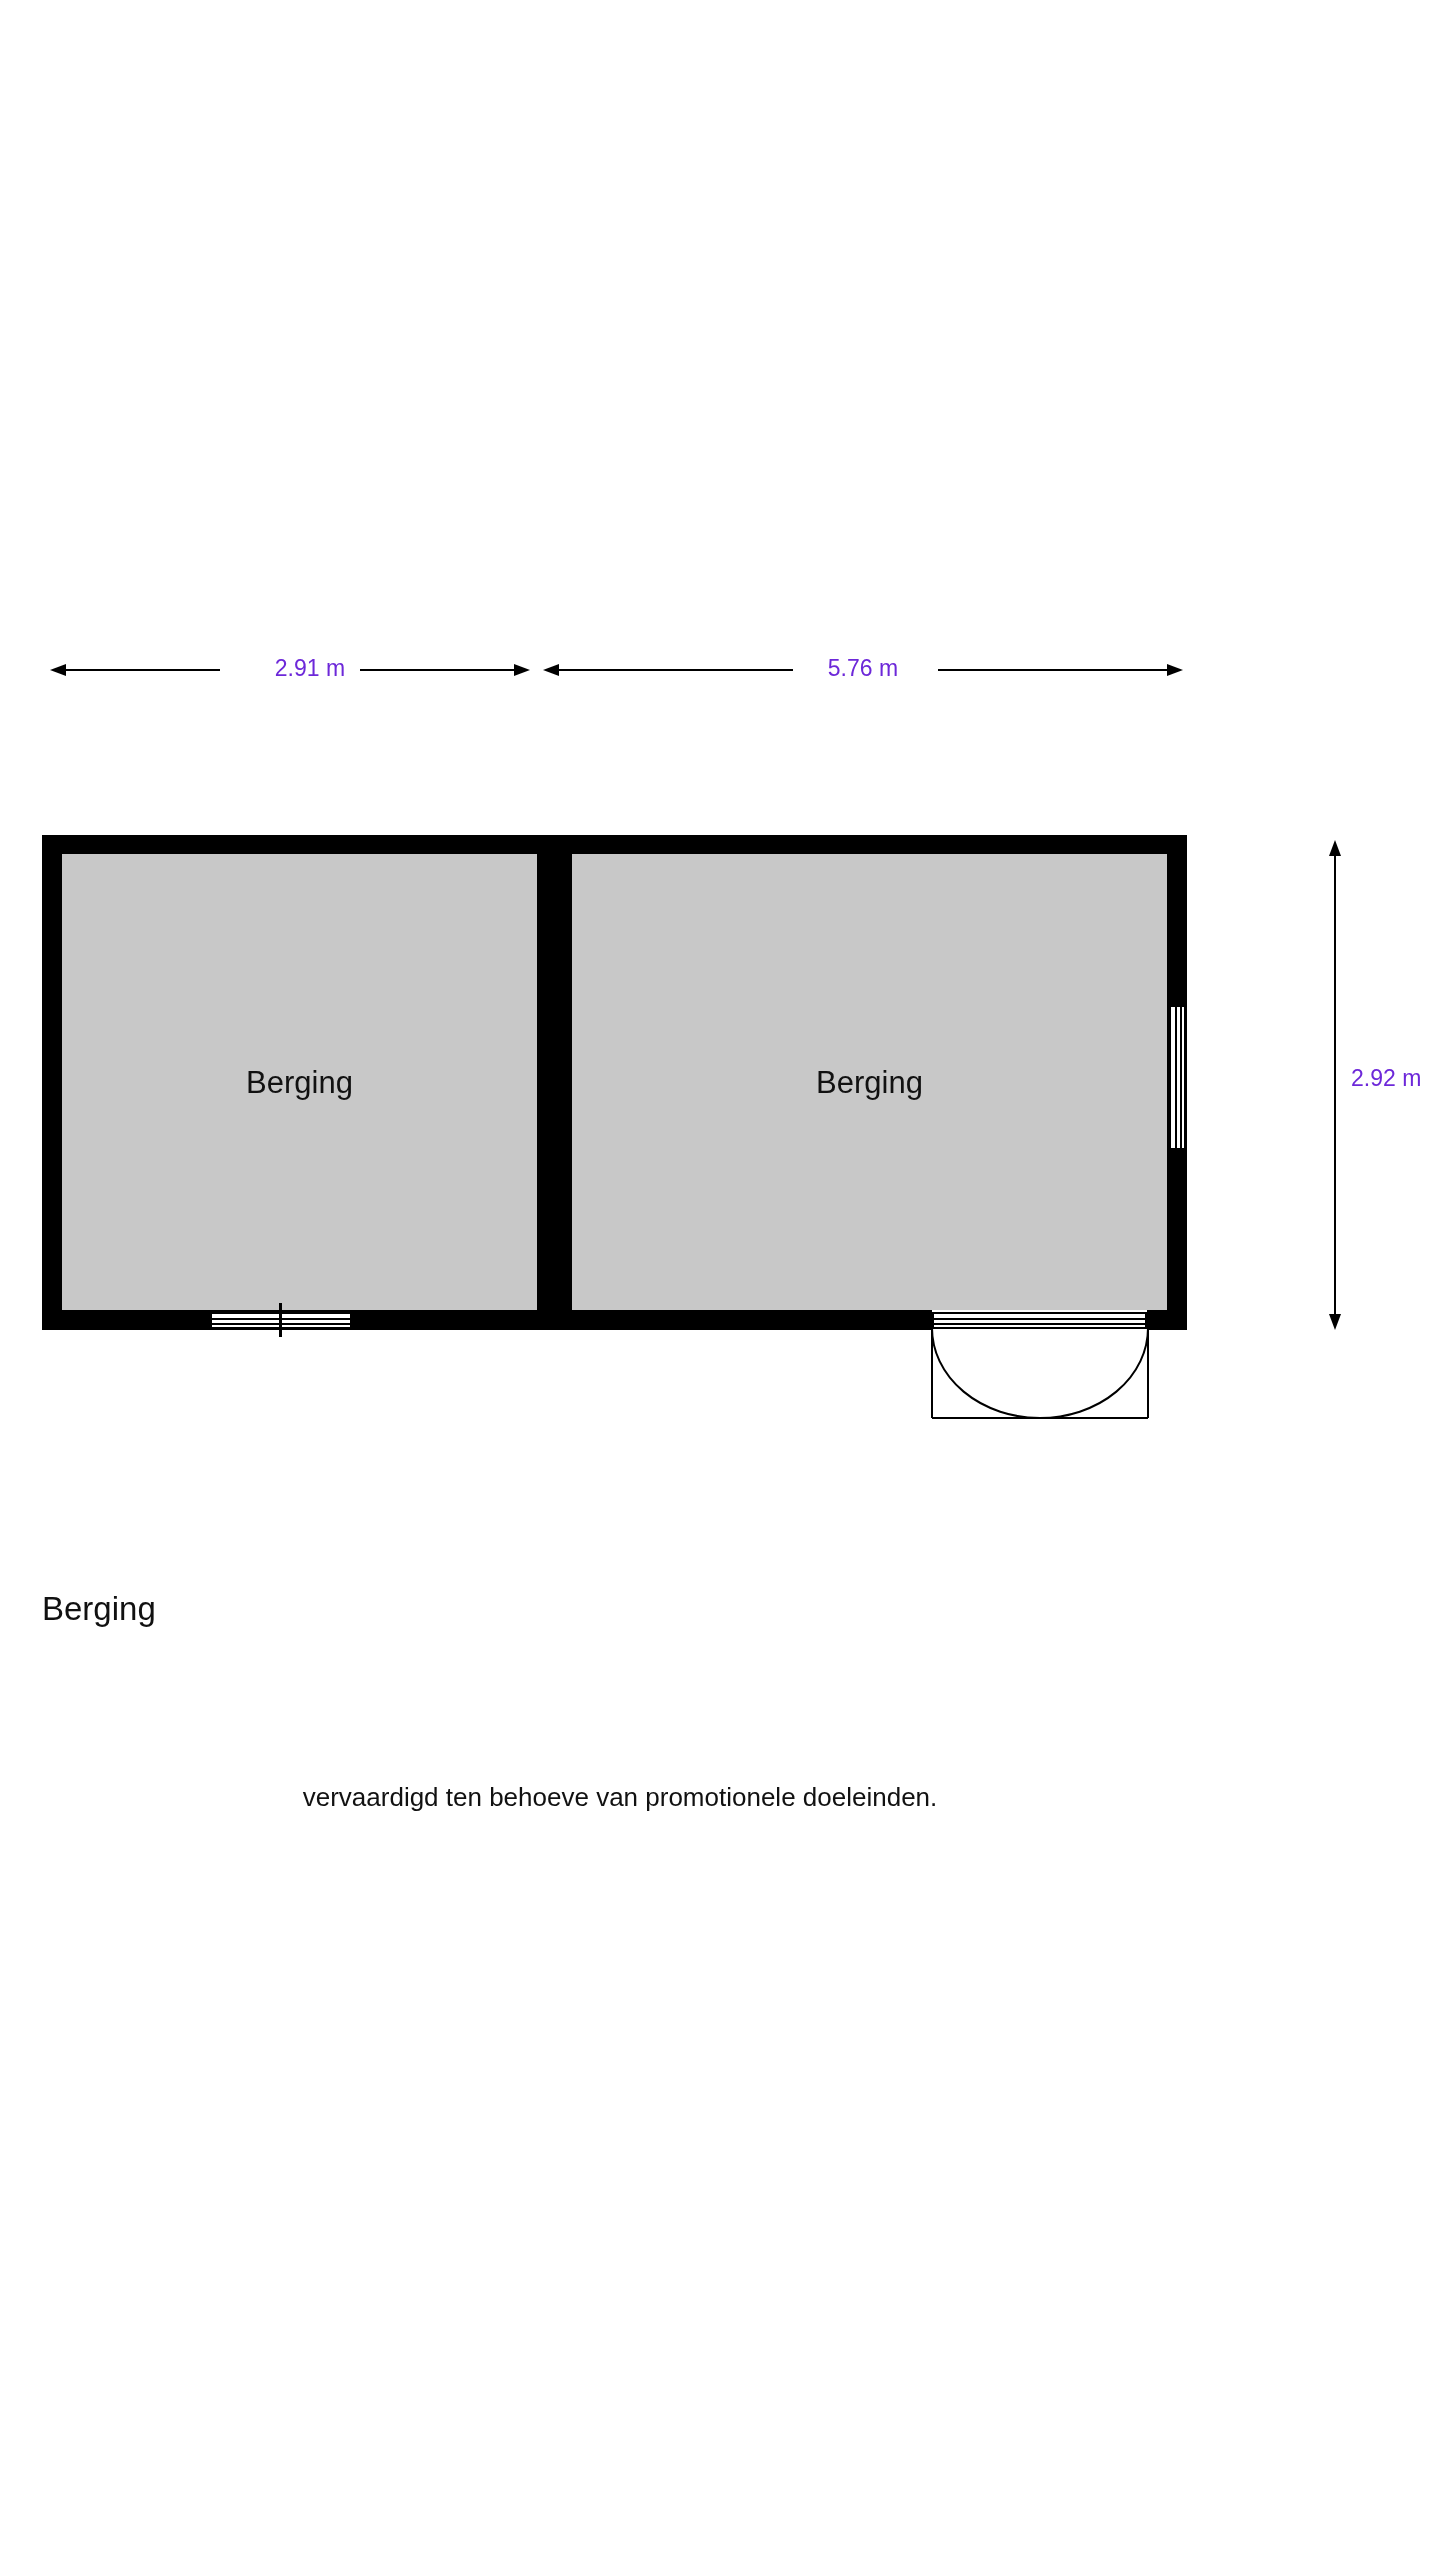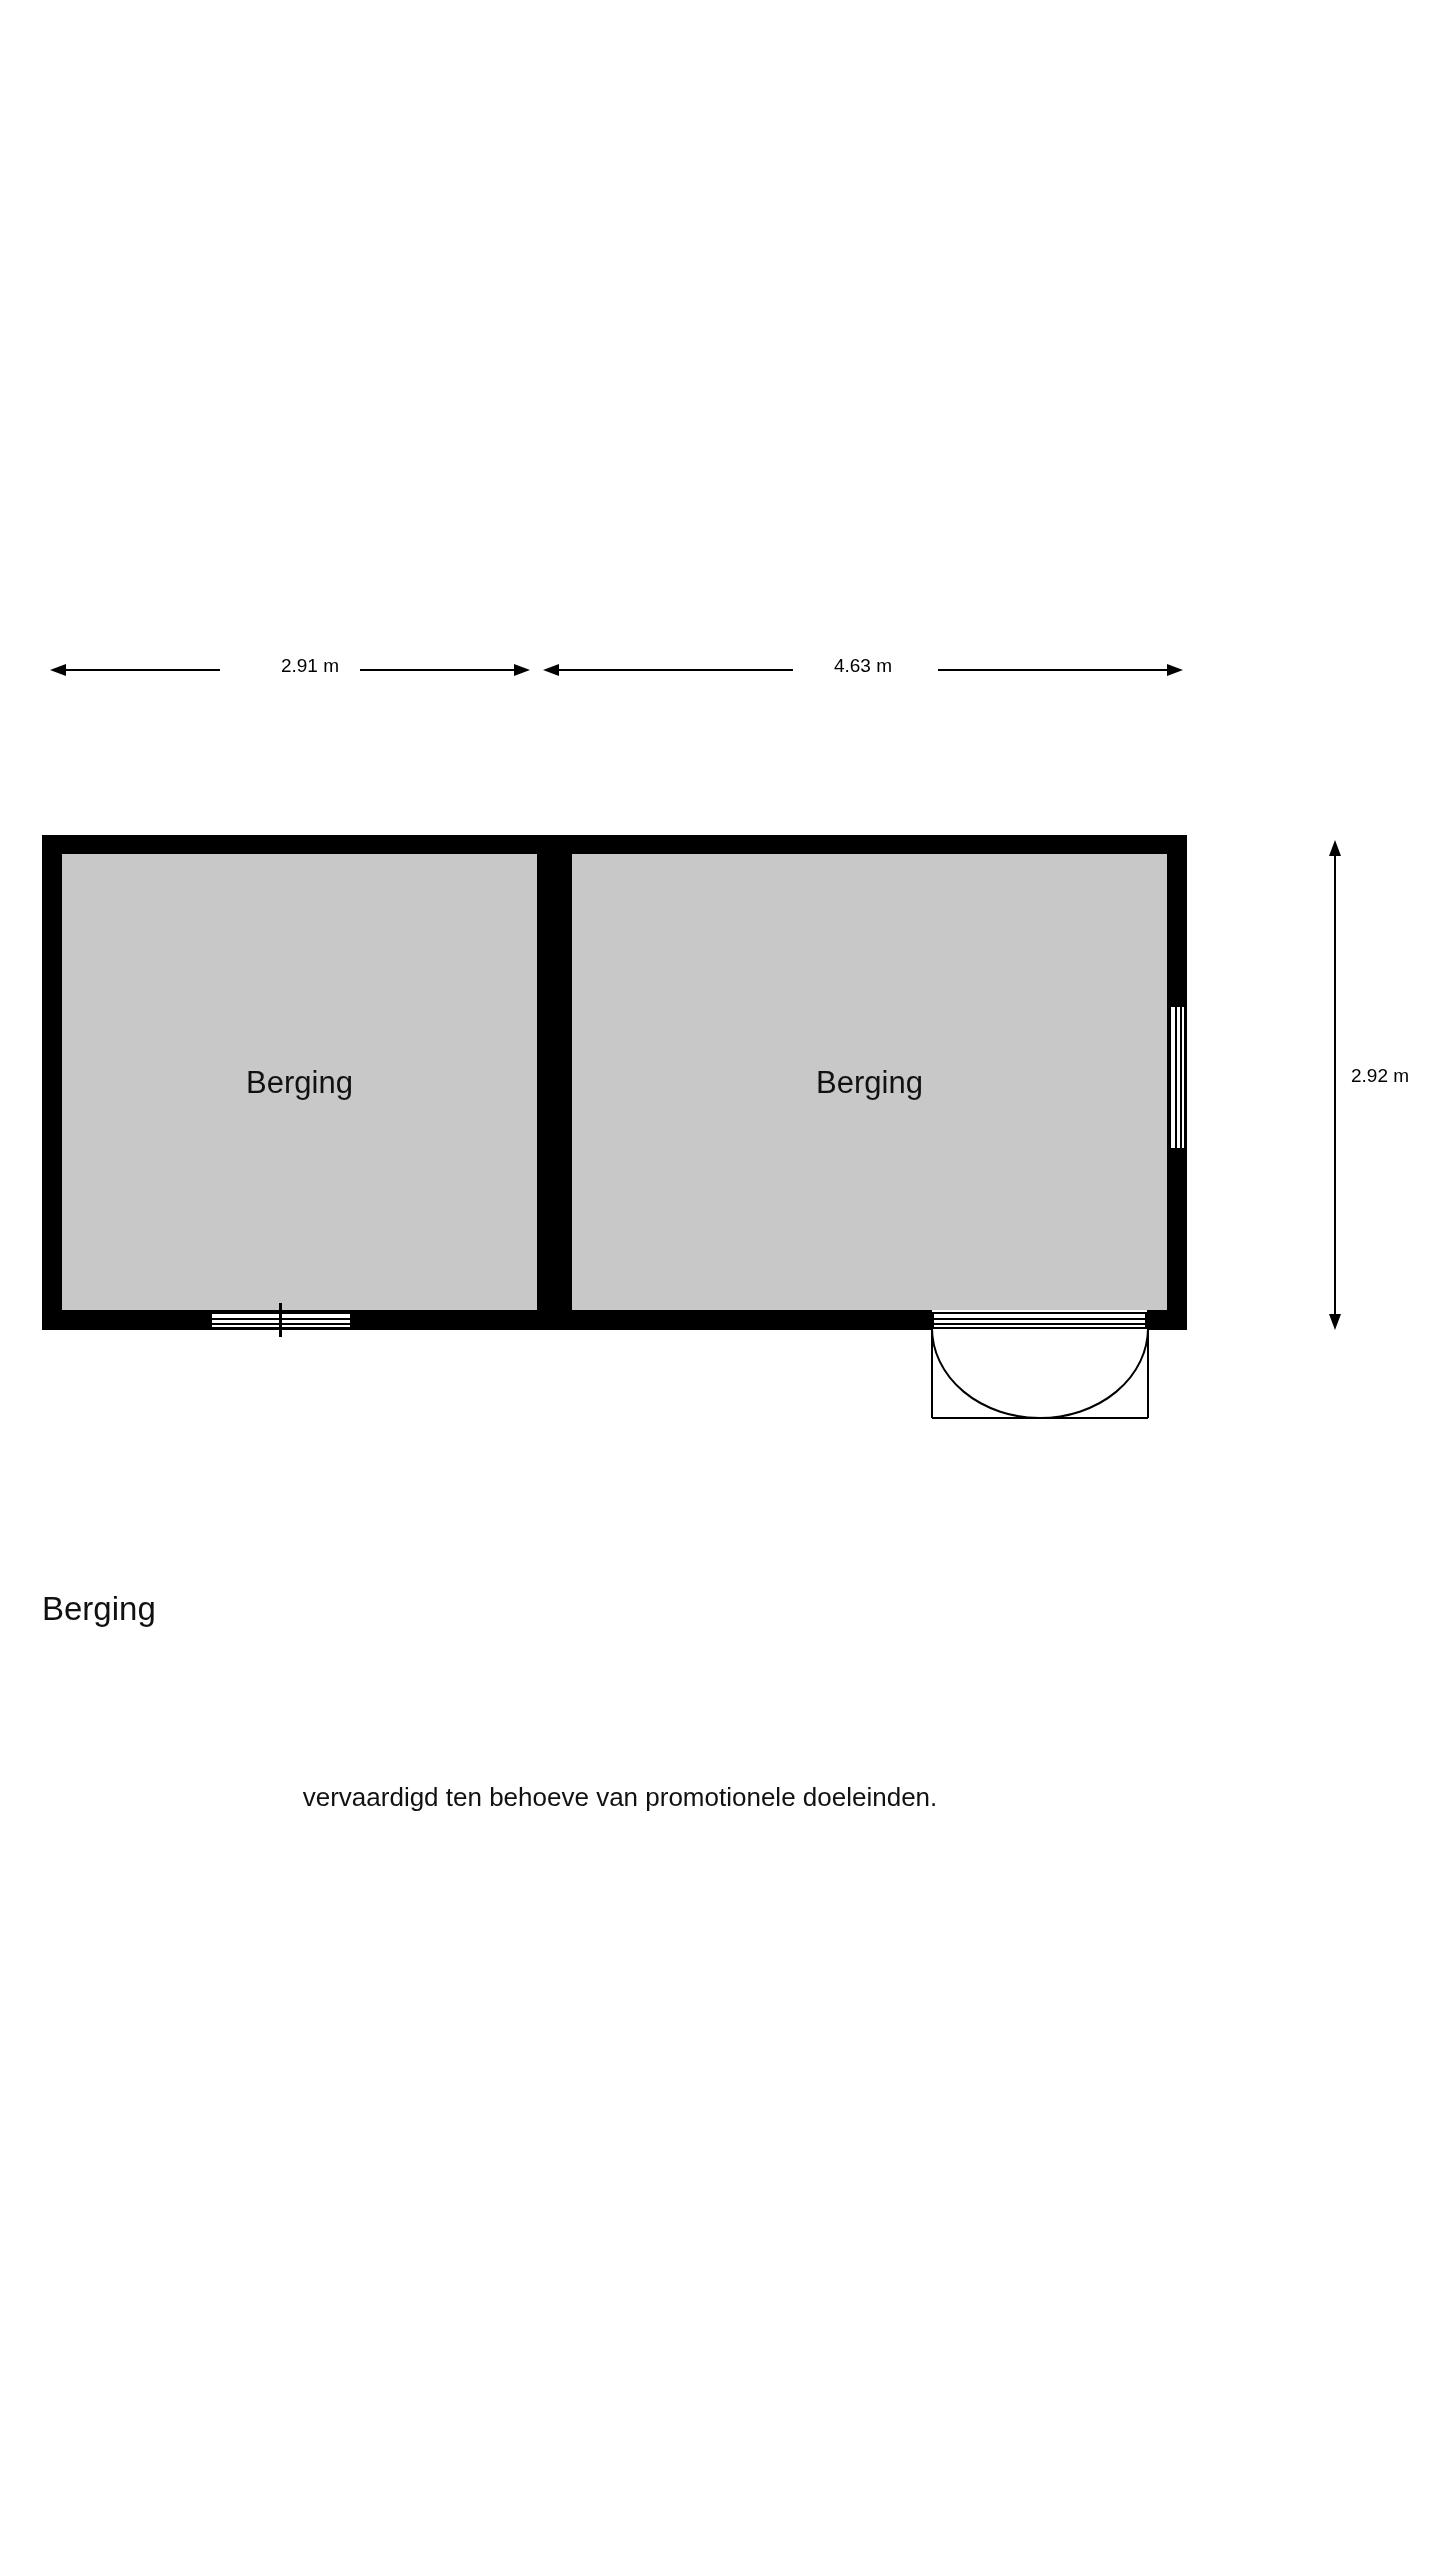--- a/index.html
+++ b/index.html
@@ -19,22 +19,22 @@
   .page {
     position: absolute;
     left: 0; top: 0;
     width: 1440px;
     height: 2560px;
   }
 
   
   .dim-label {
     position: absolute;
-    font-size: 19px;
-    color: #000000;
+    font-size: 23px;
+    color: #6d28d9;
     white-space: nowrap;
     text-align: center;
   }
 
   
   .plan {
     position: absolute;
     left: 42px;
     top: 835px;
   }
@@ -142,21 +142,21 @@
     <rect x="170" y="2" width="140" height="26" fill="#ffffff"></rect>
   </svg>
   <div class="dim-label" style="left:170px; top:655px; width:280px;">2.91 m</div>
 
   <svg class="arrow-h" style="left:543px; top:655px;" width="640" height="30" viewBox="0 0 640 30">
     <line x1="8" y1="15" x2="632" y2="15" stroke="#000" stroke-width="2"></line>
     <polygon points="0,15 16,9 16,21" fill="#000"></polygon>
     <polygon points="640,15 624,9 624,21" fill="#000"></polygon>
     <rect x="250" y="2" width="145" height="26" fill="#ffffff"></rect>
   </svg>
-  <div class="dim-label" style="left:703px; top:655px; width:320px;">4.63 m</div>
+  <div class="dim-label" style="left:703px; top:655px; width:320px;">5.76 m</div>
 
   <svg class="arrow-v" style="left:1320px; top:840px;" width="30" height="490" viewBox="0 0 30 490">
     <line x1="15" y1="8" x2="15" y2="482" stroke="#000" stroke-width="2"></line>
     <polygon points="15,0 9,16 21,16" fill="#000"></polygon>
     <polygon points="15,490 9,474 21,474" fill="#000"></polygon>
   </svg>
   <div class="dim-label" style="left:1285px; top:1065px; width:155px; text-align:left; padding-left:66px;">2.92 m</div>
 
   <div class="plan">
 

